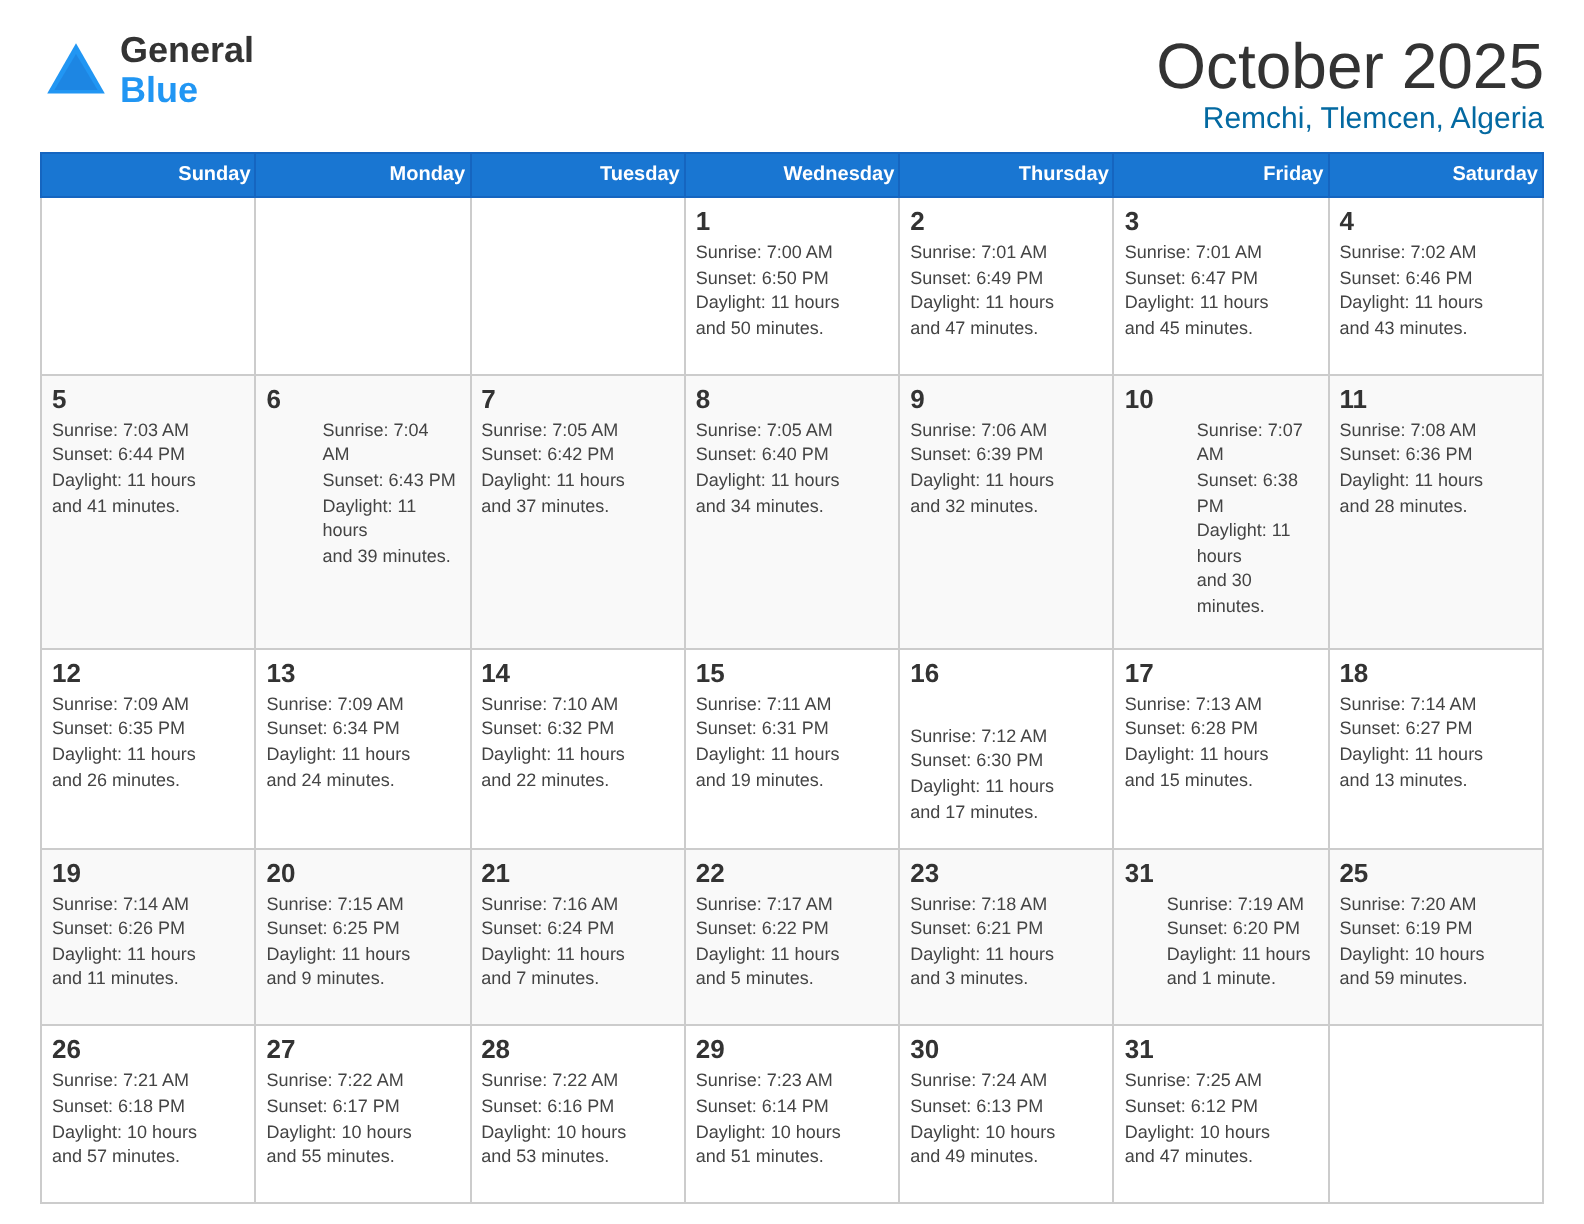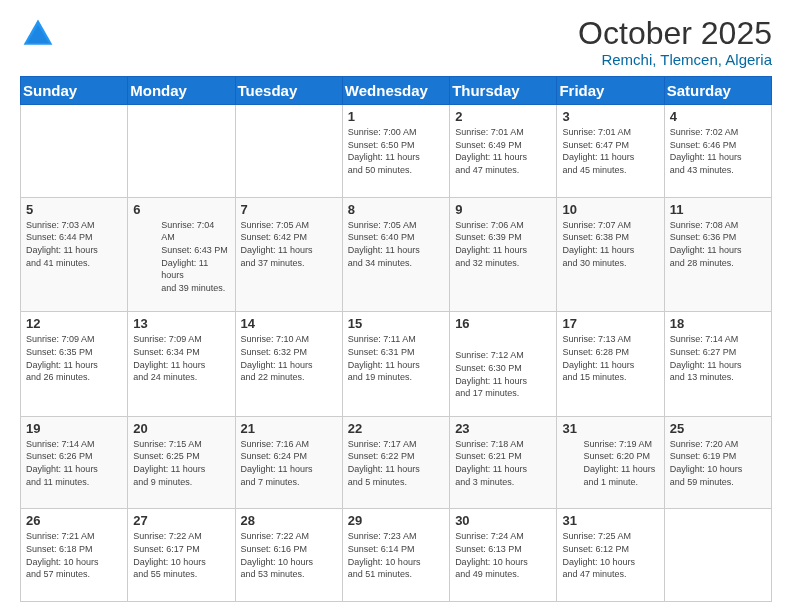--- a/index.html
+++ b/index.html
@@ -55,22 +55,22 @@
     .calendar {
       flex: 1;
       border: 1px solid #ccc;
       border-collapse: collapse;
       width: 100%;
       table-layout: fixed;
     }
     .calendar th {
       background-color: #1976D2;
       color: #fff;
-      text-align: left;
-      font-size: 15px;
+      text-align: right;
+      font-size: 10px;
       font-weight: bold;
       padding: 5px 2px;
       border: 1px solid #1565C0;
     }
     .calendar td {
       border: 1px solid #ccc;
       vertical-align: top;
       padding: 4px 5px;
       font-size: 9.5px;
       color: #333;
@@ -98,20 +98,24 @@
 </head>
 <body>
 
 <div class="page">
   <div class="header">
     <div class="logo">
       <svg class="logo-icon" viewBox="0 0 40 40">
         <polygon points="20,4 36,32 4,32" fill="#2196F3"></polygon>
         <polygon points="20,10 32,30 8,30" fill="#1565C0" opacity="0.3"></polygon>
       </svg>
+      <div class="logo-text">
+        <span class="logo-general">General</span><br>
+        <span class="logo-blue">Blue</span>
+      </div>
     </div>
     <div class="title-section">
       <div class="month-title">October 2025</div>
       <div class="location">Remchi, Tlemcen, Algeria</div>
     </div>
   </div>
 
   <table class="calendar">
     <thead>
       <tr>
@@ -189,21 +193,21 @@
           </td>
           <td>
             <div class="day-number">9</div>
             <div class="day-info" style="white-space: pre-line;">Sunrise: 7:06 AM
 Sunset: 6:39 PM
 Daylight: 11 hours
 and 32 minutes.</div>
           </td>
           <td>
             <div class="day-number">10</div>
-            <div class="day-info" style="white-space: pre-line;">Sunrise: 7:07 AM
+            <div class="day-info" style="white-space: pre-line; margin-left: 36px;">Sunrise: 7:07 AM
 Sunset: 6:38 PM
 Daylight: 11 hours
 and 30 minutes.</div>
           </td>
           <td>
             <div class="day-number">11</div>
             <div class="day-info" style="white-space: pre-line;">Sunrise: 7:08 AM
 Sunset: 6:36 PM
 Daylight: 11 hours
 and 28 minutes.</div>

